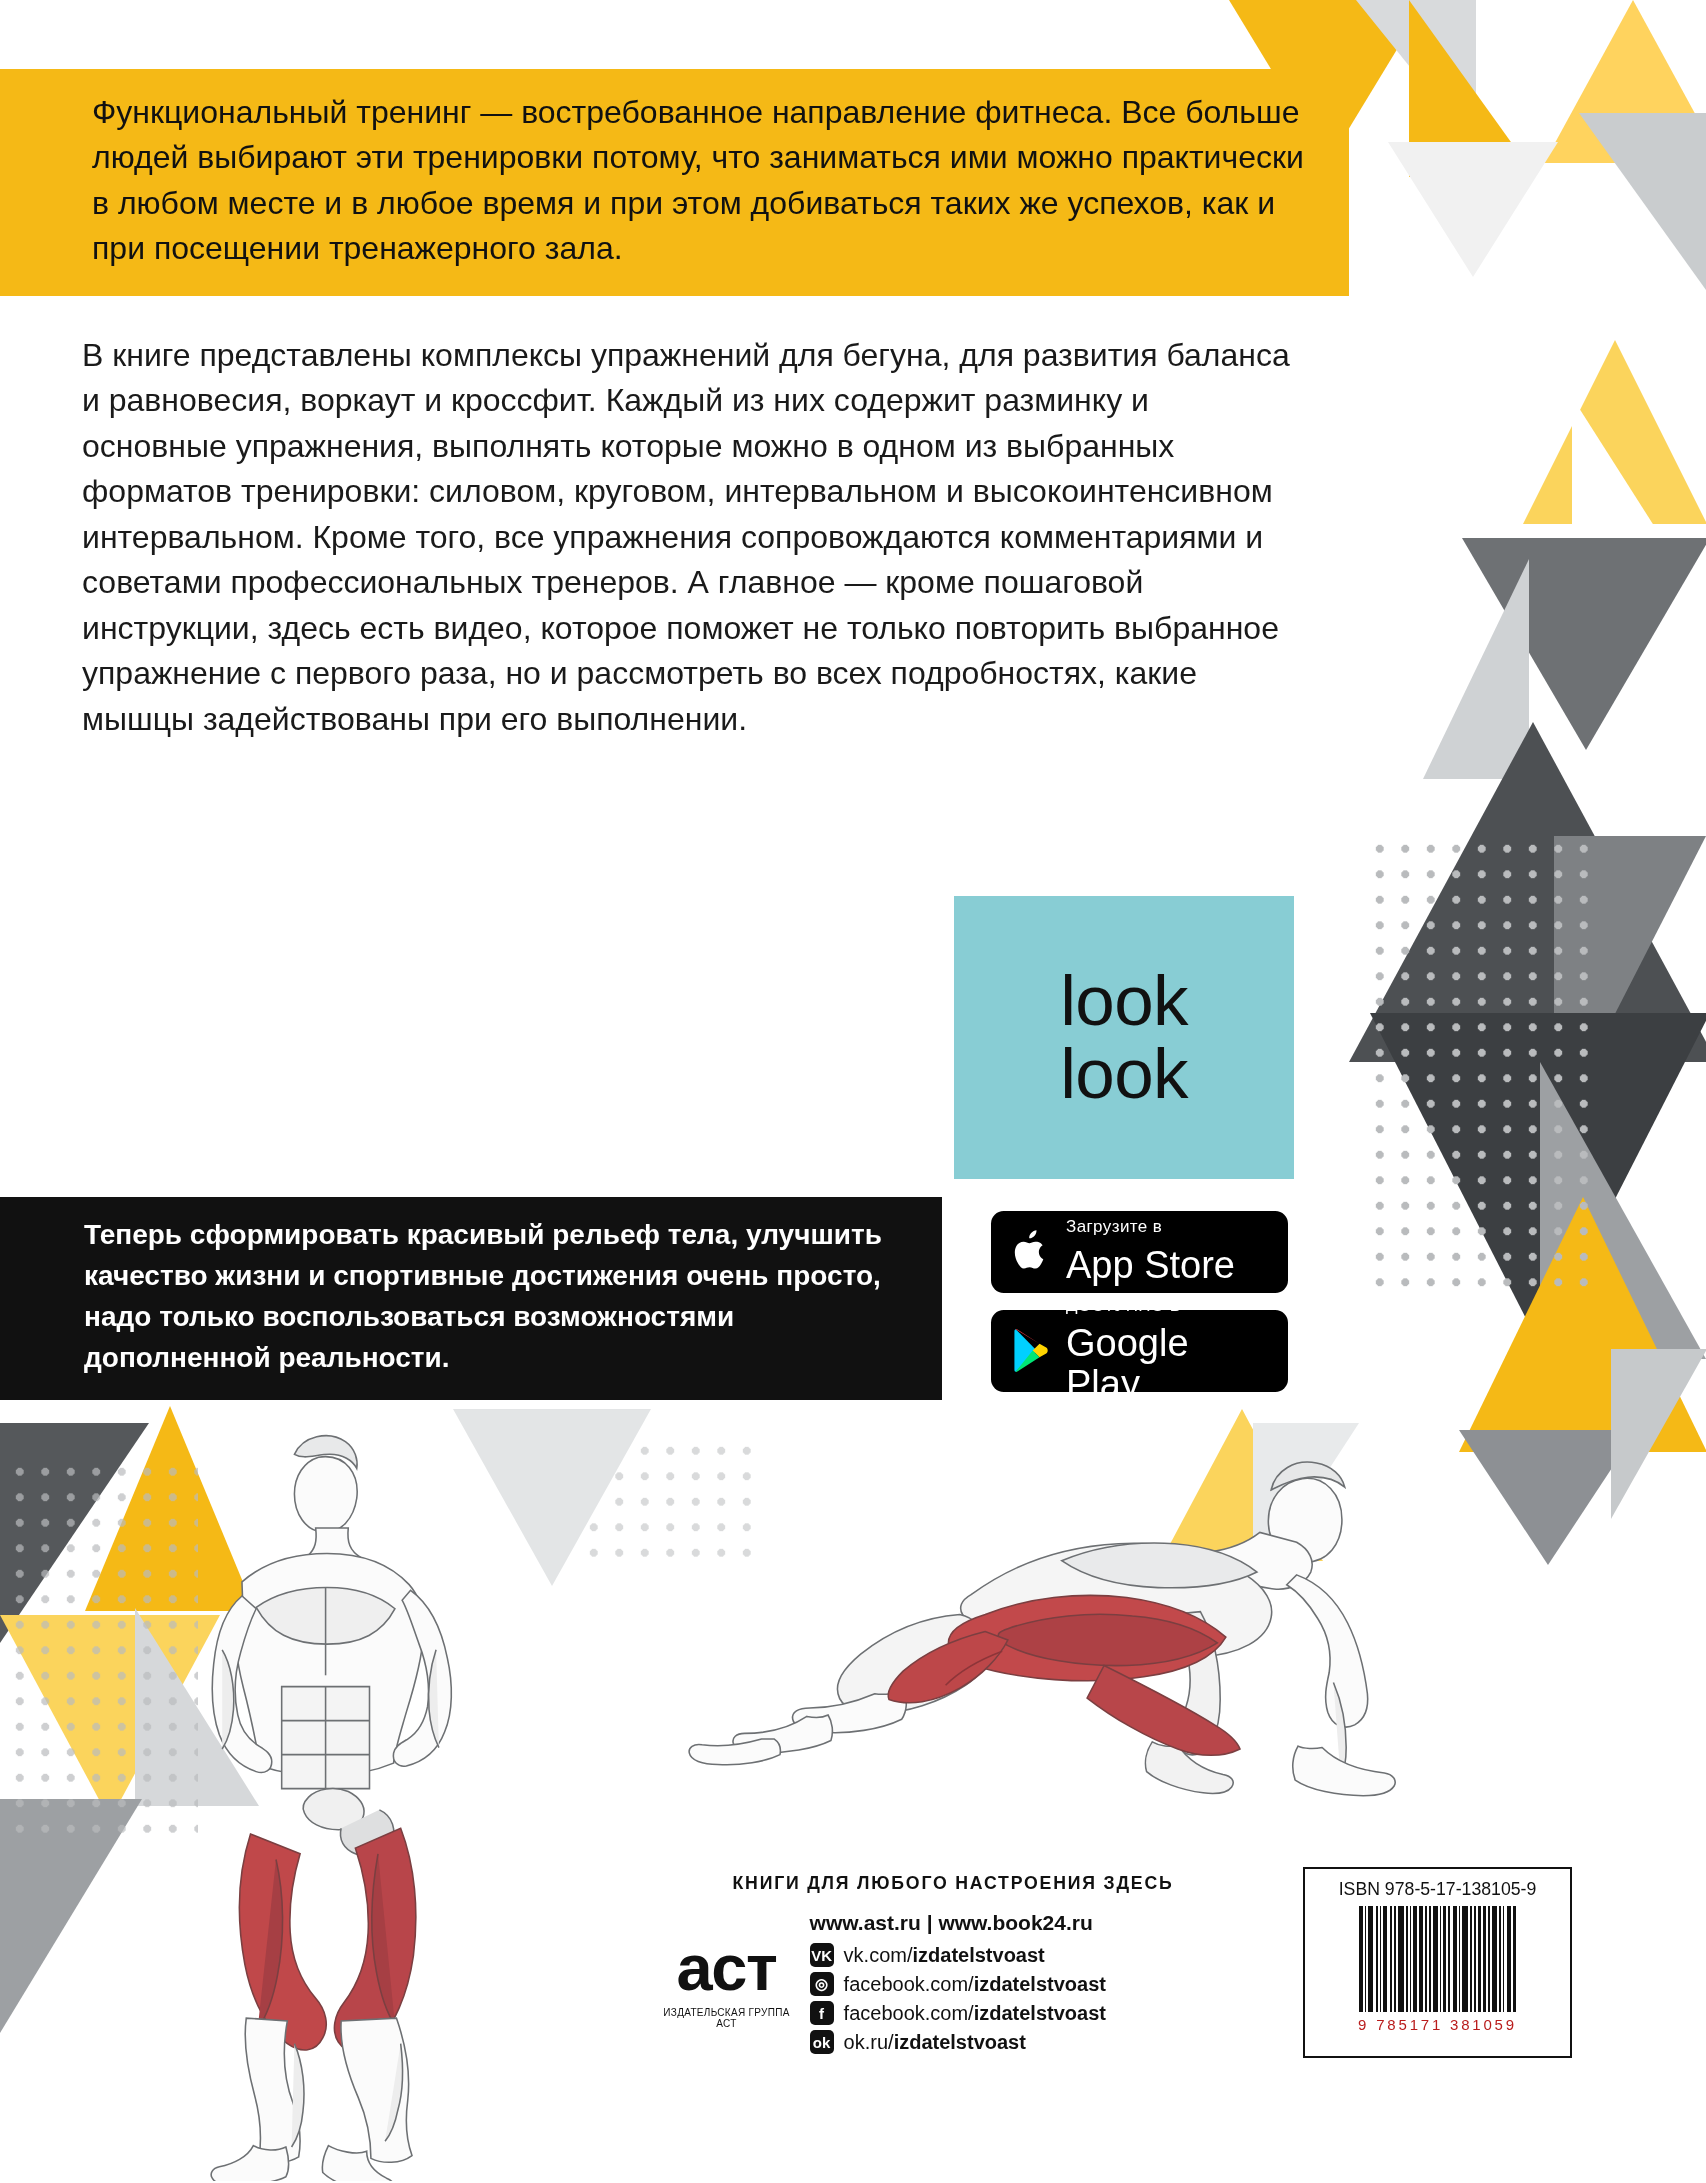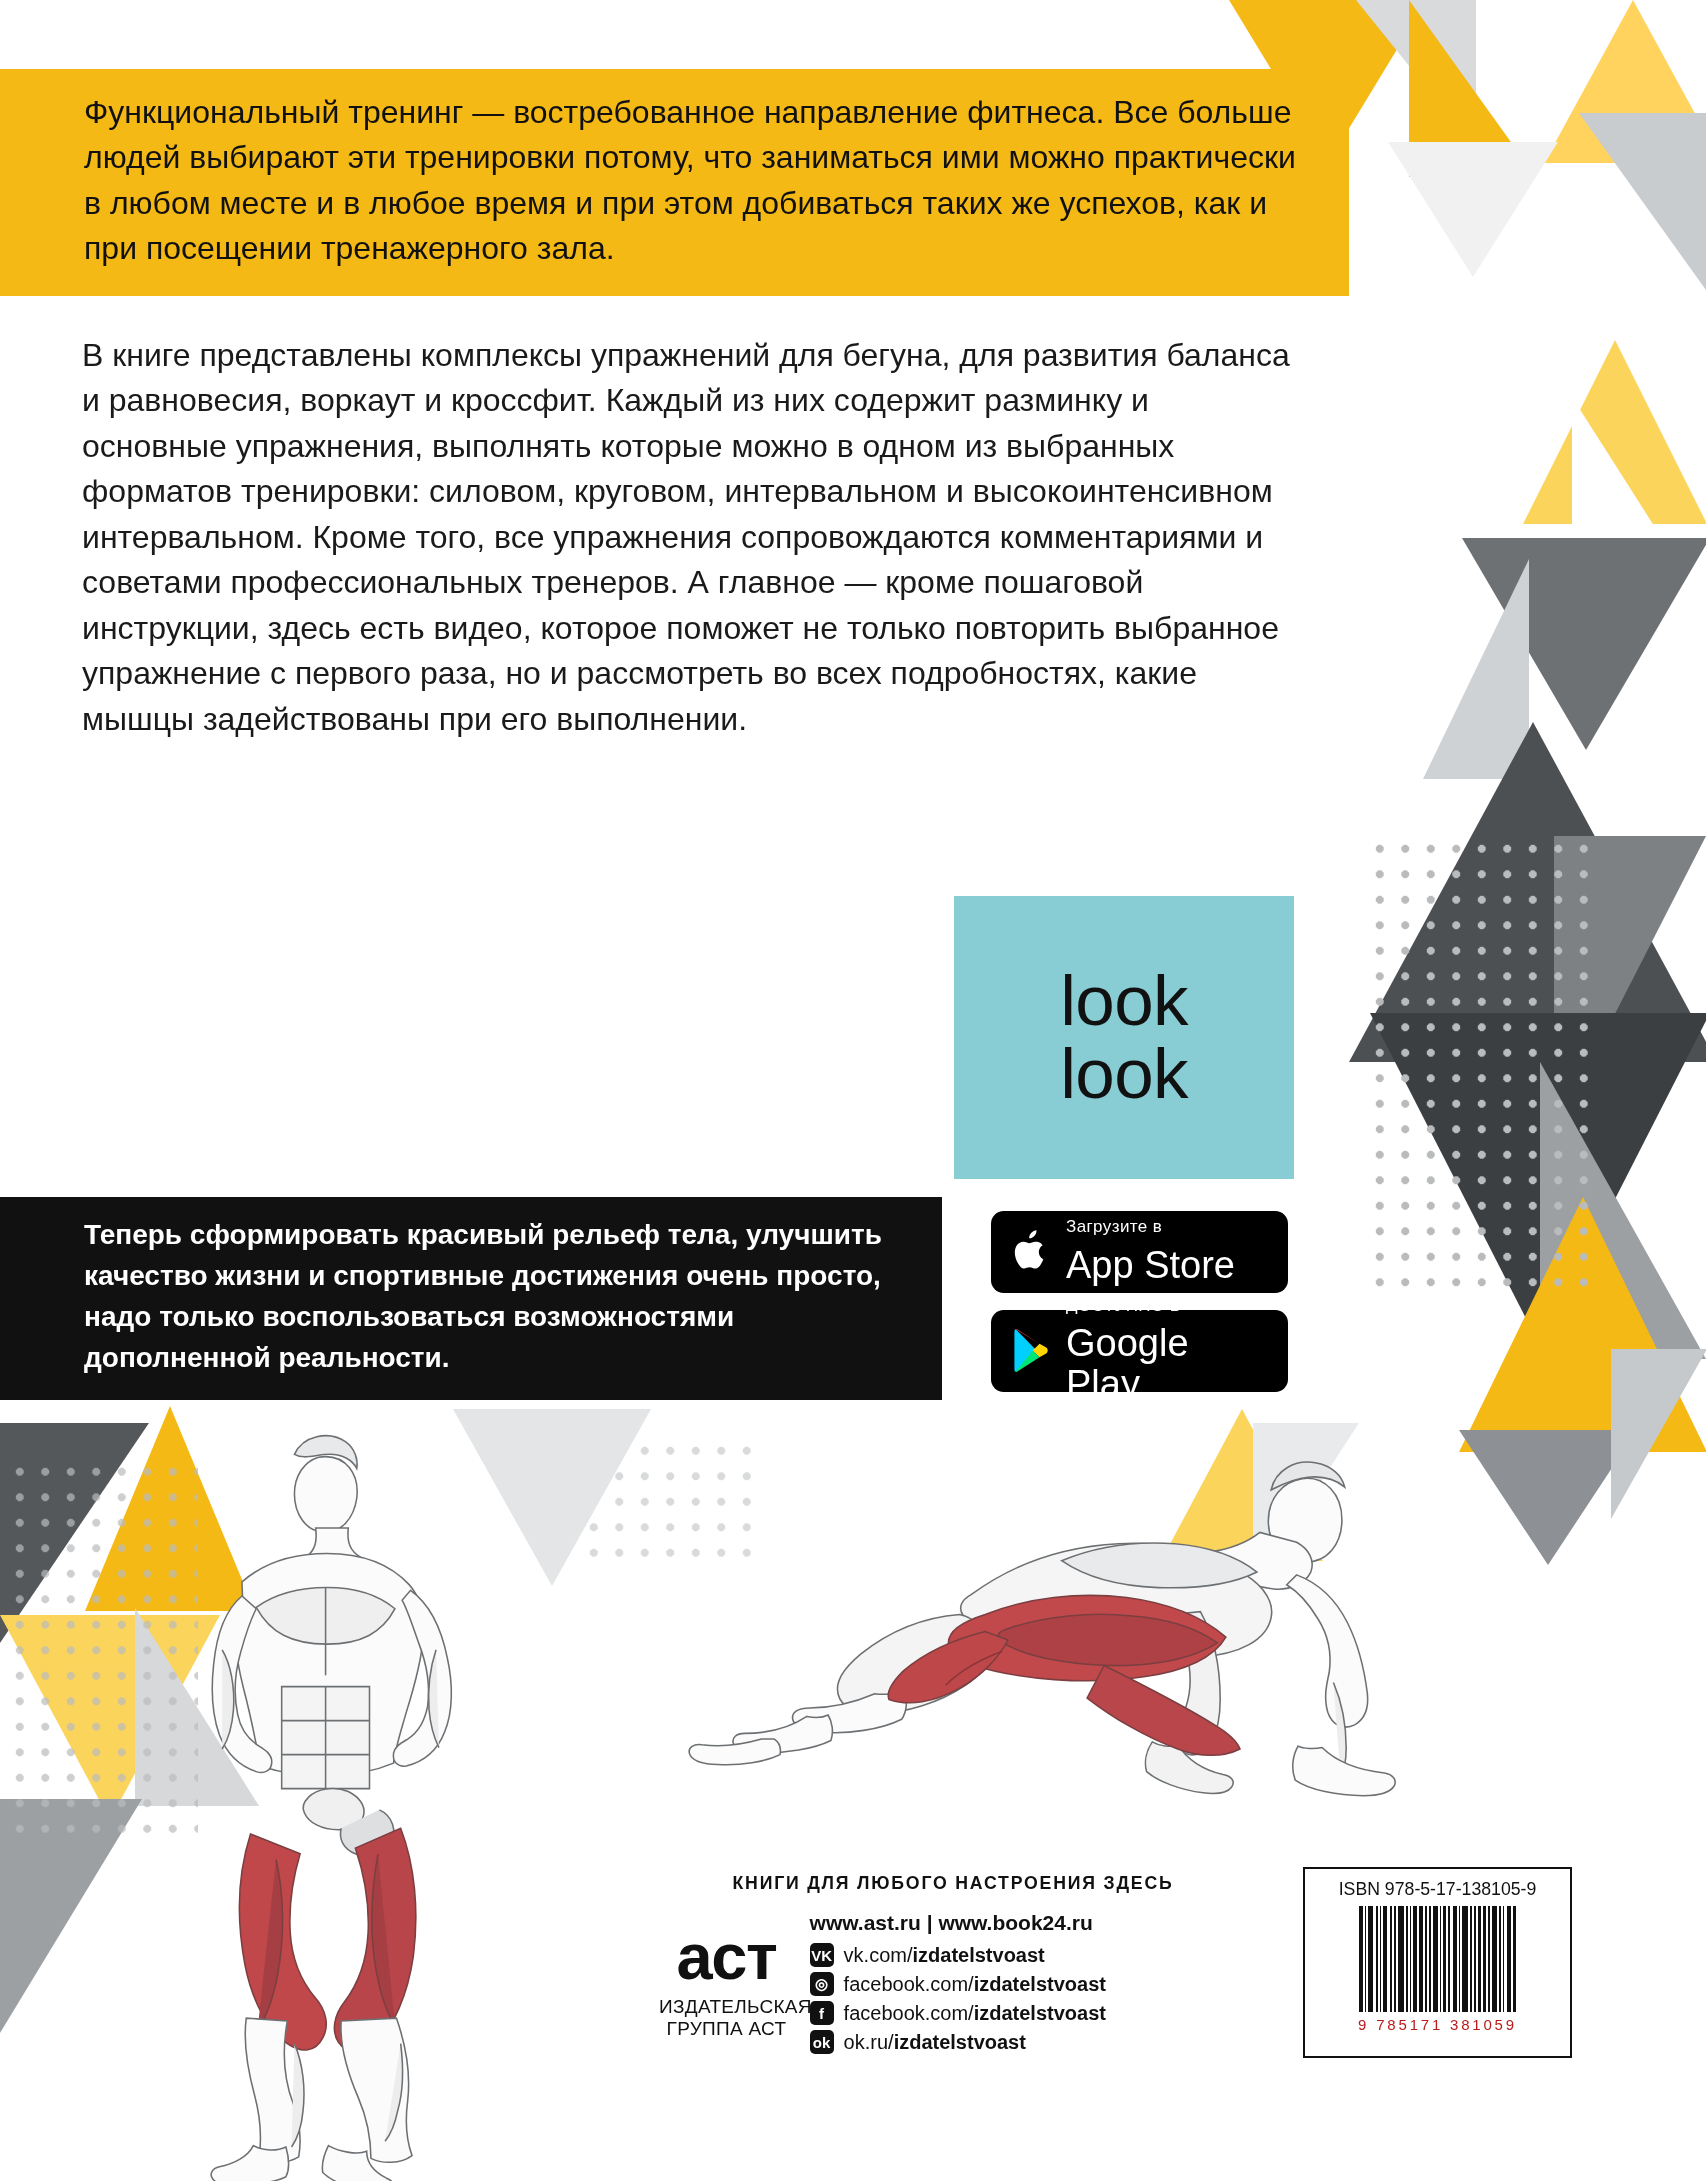--- a/index.html
+++ b/index.html
@@ -36,21 +36,21 @@
     pointer-events: none;
   }
 
   
   .intro-band {
     position: absolute;
     left: 0;
     top: 69px;
     width: 1349px;
     background: #f5b916;
-    padding: 21px 0 24px 0;
+    padding: 21px 0 24px 8px;
     box-sizing: border-box;
   }
   .intro-band p {
     margin: 0;
     padding: 0 42px 0 84px;
     color: #111111;
     font-size: 32px;
     line-height: 1.42;
     font-weight: 400;
   }
@@ -196,21 +196,21 @@
     margin-right: 15.6px;
   }
   .ast-mark {
     font-size: 65px;
     font-weight: bold;
     color: #111111;
     line-height: 1;
     letter-spacing: -1.4px;
   }
   .ast-caption {
-    font-size: 19px;
+    font-size: 10px;
     letter-spacing: 0.3px;
     color: #111111;
     margin-top: 7px;
   }
   .footer-links { padding-top: 5.7px; }
   .footer-sites {
     font-size: 21px;
     font-weight: bold;
     color: #111111;
     margin-bottom: 8.5px;

